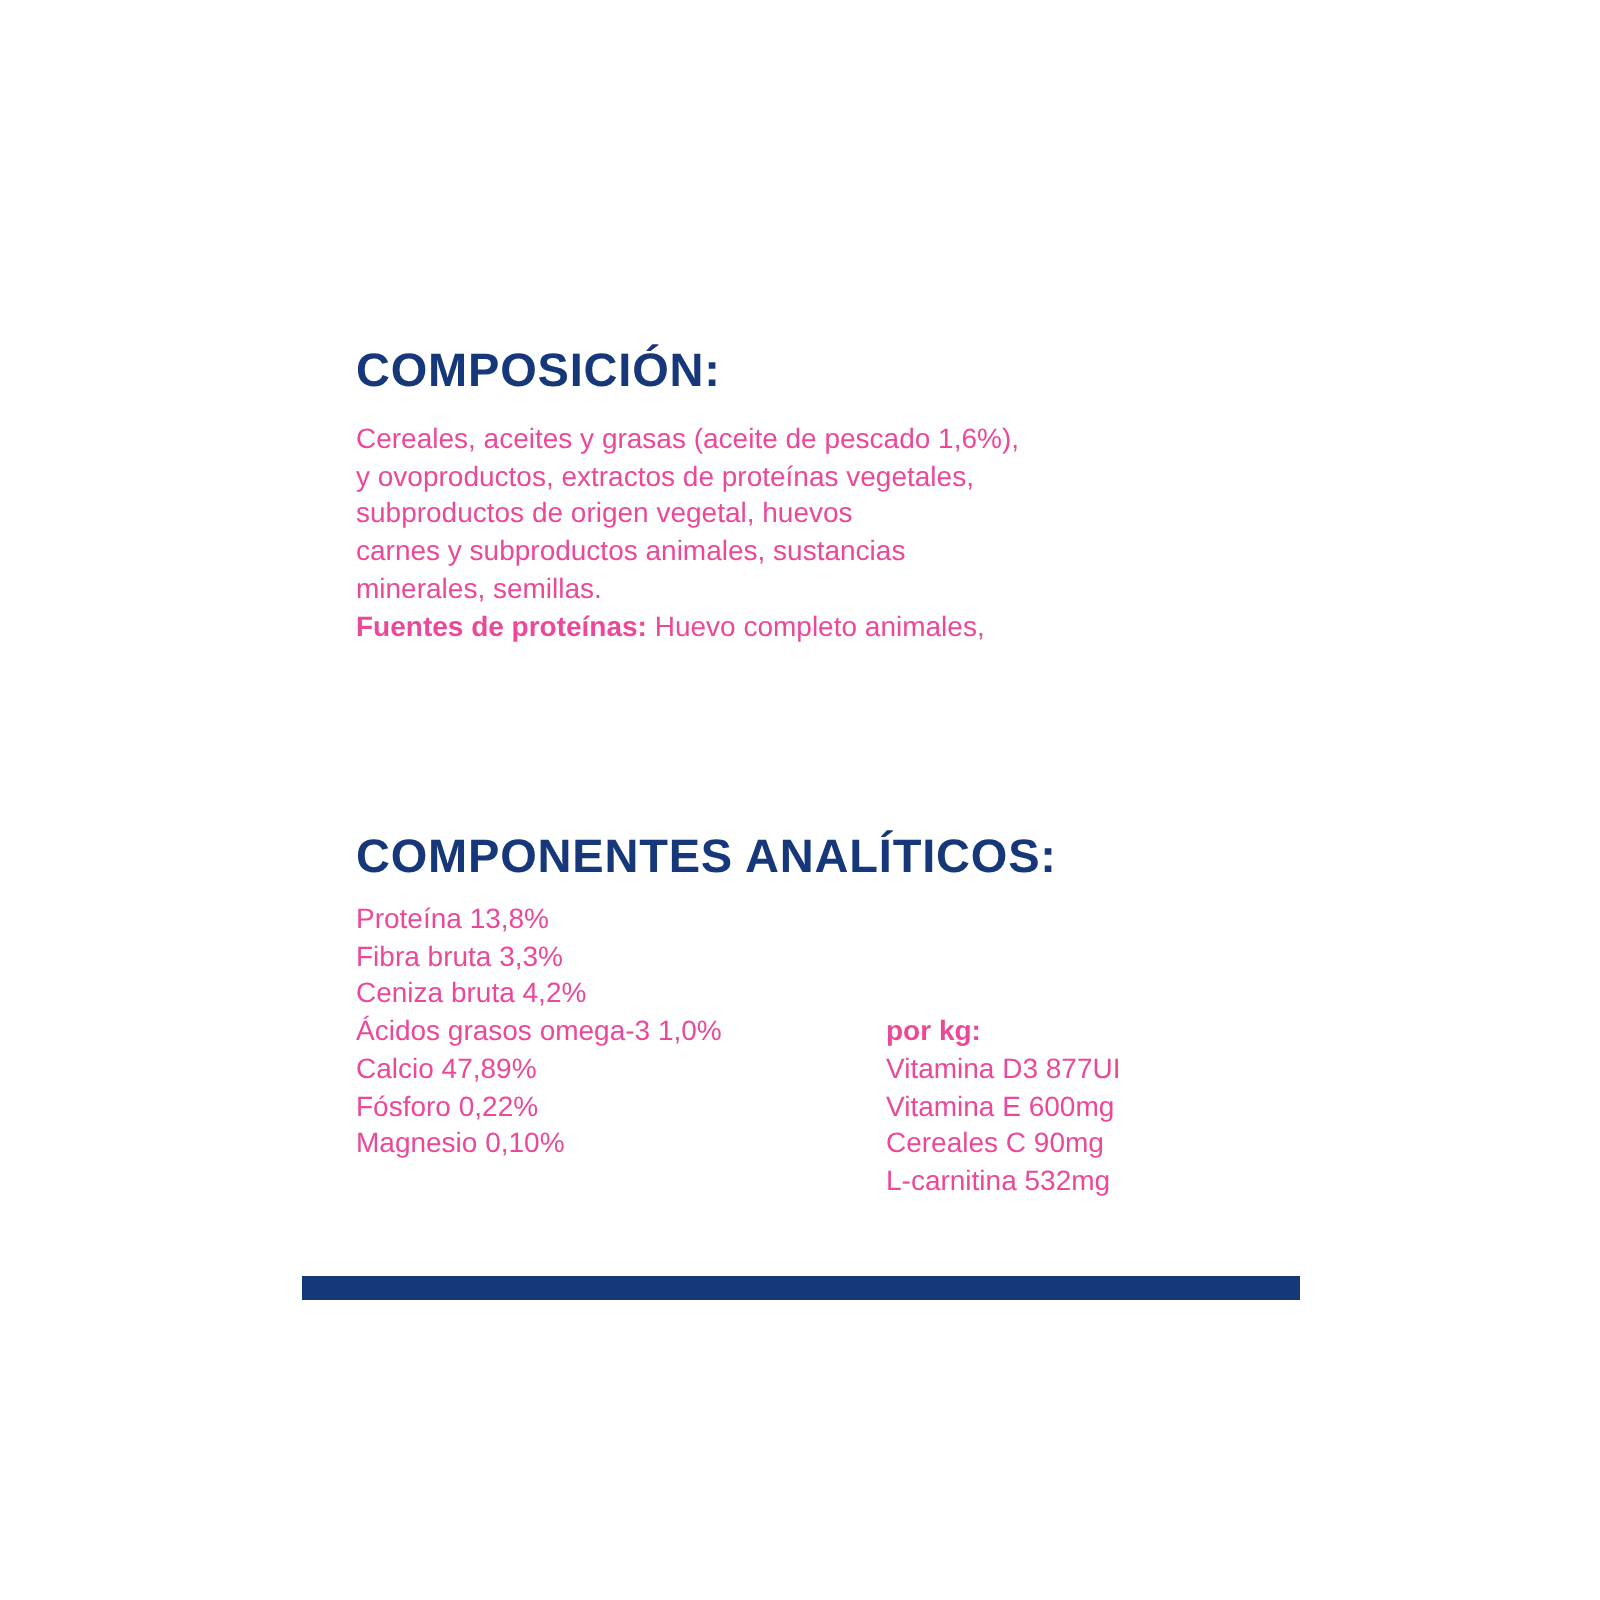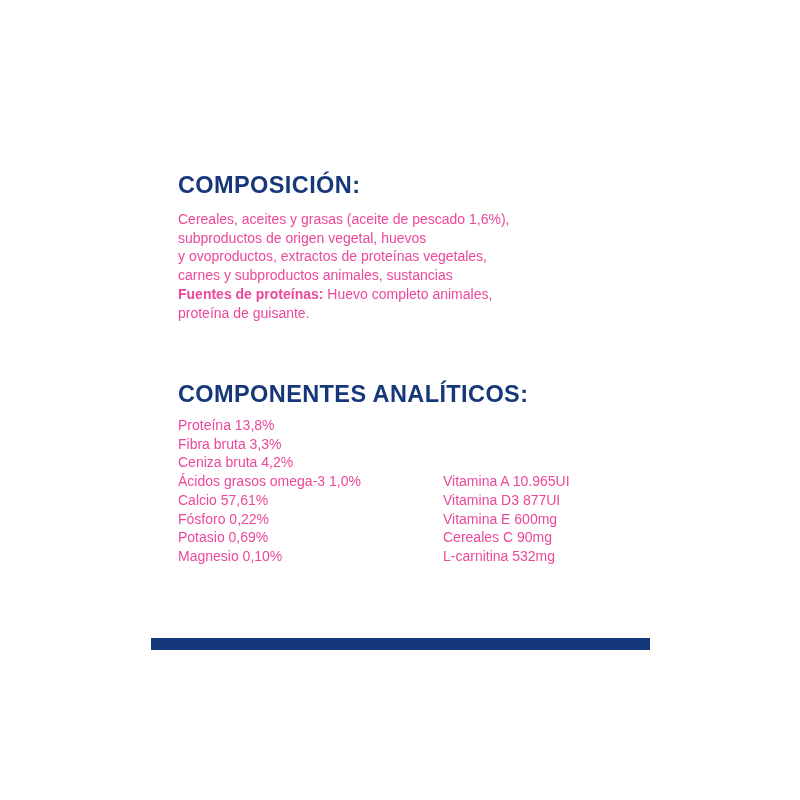--- a/index.html
+++ b/index.html
@@ -36,21 +36,21 @@
   }
   .section-composition .para {
     margin-top: 12px;
   }
   .bold-inline {
     font-weight: 700;
   }
   .section-analytical {
     position: absolute;
     left: 178px;
-    top: 381px;
+    top: 415px;
     width: 470px;
   }
   .columns {
     position: relative;
     margin-top: 9px;
   }
   .col-left {
     width: 265px;
   }
   .col-right {
@@ -73,43 +73,42 @@
 </style>
 </head>
 <body>
 
 <div class="page">
 
   <section class="section-composition">
     <h2 class="section-heading">COMPOSICIÓN:</h2>
     <div class="body-text para">
       <div class="row">Cereales, aceites y grasas (aceite de pescado 1,6%),</div>
+      <div class="row">y ovoproductos, extractos de proteínas vegetales,</div>
       <div class="row">subproductos de origen vegetal, huevos</div>
-      <div class="row">y ovoproductos, extractos de proteínas vegetales,</div>
       <div class="row">carnes y subproductos animales, sustancias</div>
+      <div class="row">minerales, semillas.</div>
       <div class="row"><span class="bold-inline">Fuentes de proteínas:</span><span> Huevo completo animales,</span></div>
-      <div class="row">proteína de guisante.</div>
     </div>
   </section>
 
   <section class="section-analytical">
     <h2 class="section-heading">COMPONENTES ANALÍTICOS:</h2>
     <div class="columns body-text">
       <div class="col-left">
         <div class="row">Proteína 13,8%</div>
         <div class="row">Fibra bruta 3,3%</div>
         <div class="row">Ceniza bruta 4,2%</div>
         <div class="row">Ácidos grasos omega-3 1,0%</div>
-        <div class="row">Calcio 57,61%</div>
+        <div class="row">Calcio 47,89%</div>
         <div class="row">Fósforo 0,22%</div>
-        <div class="row">Potasio 0,69%</div>
         <div class="row">Magnesio 0,10%</div>
       </div>
       <div class="col-right">
-        <div class="row">Vitamina A 10.965UI</div>
+        <div class="row bold-inline">por kg:</div>
         <div class="row">Vitamina D3 877UI</div>
         <div class="row">Vitamina E 600mg</div>
         <div class="row">Cereales C 90mg</div>
         <div class="row">L-carnitina 532mg</div>
       </div>
     </div>
   </section>
 
   <div class="bottom-bar"></div>
 

